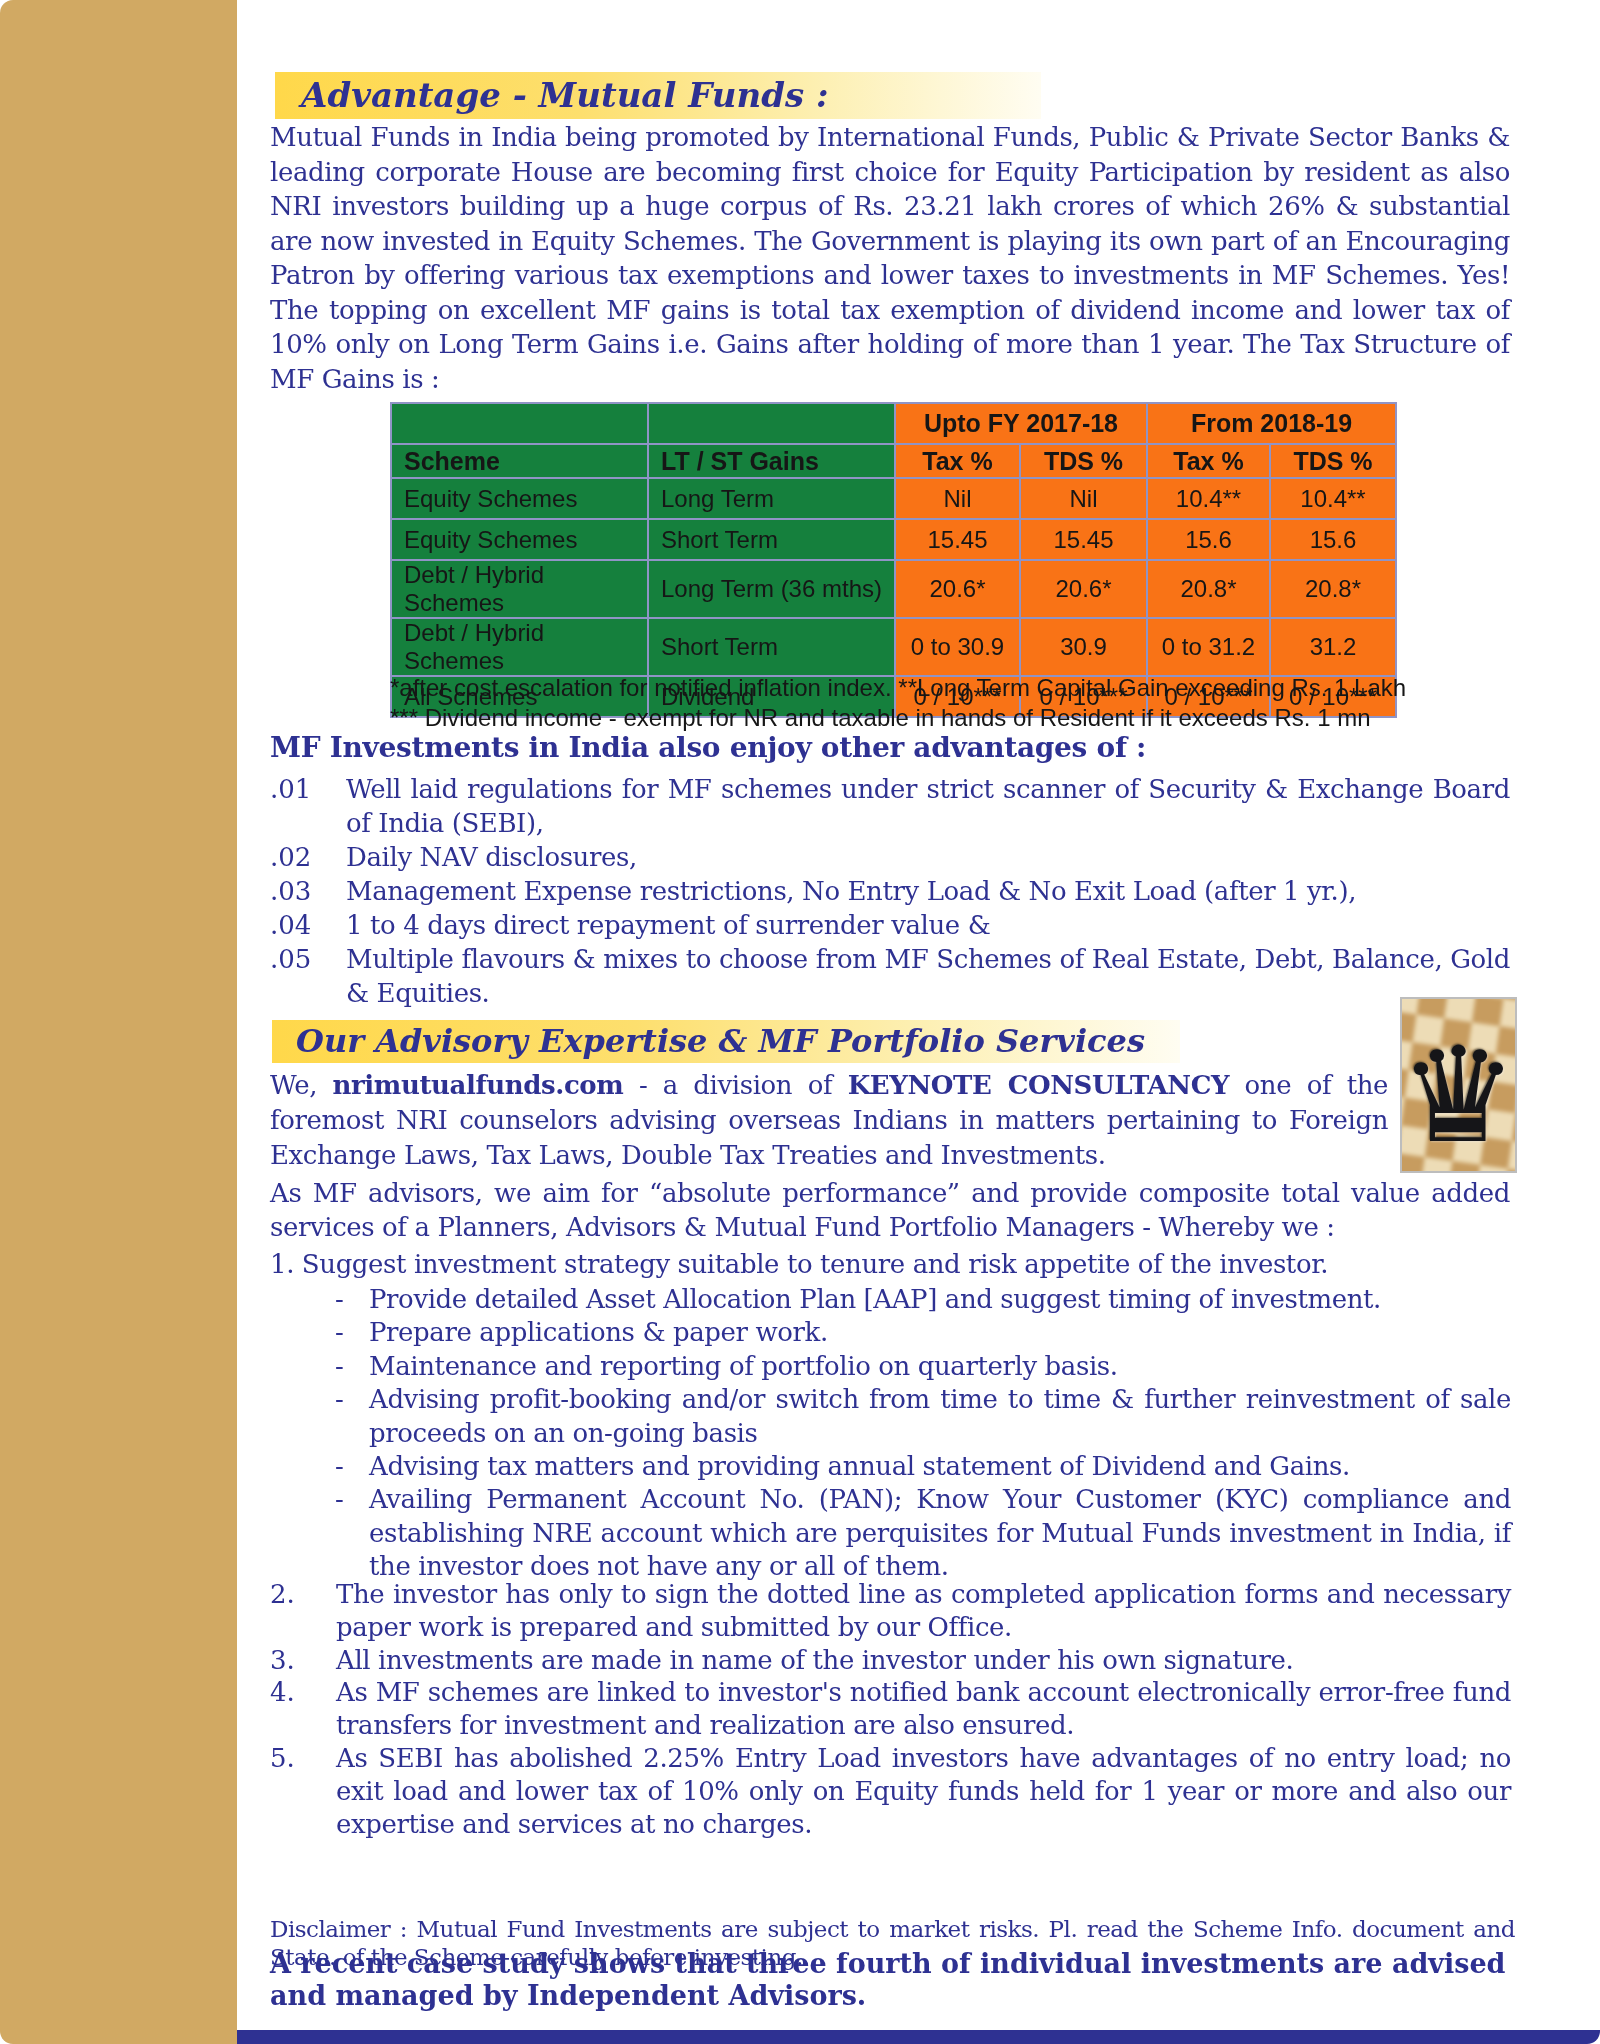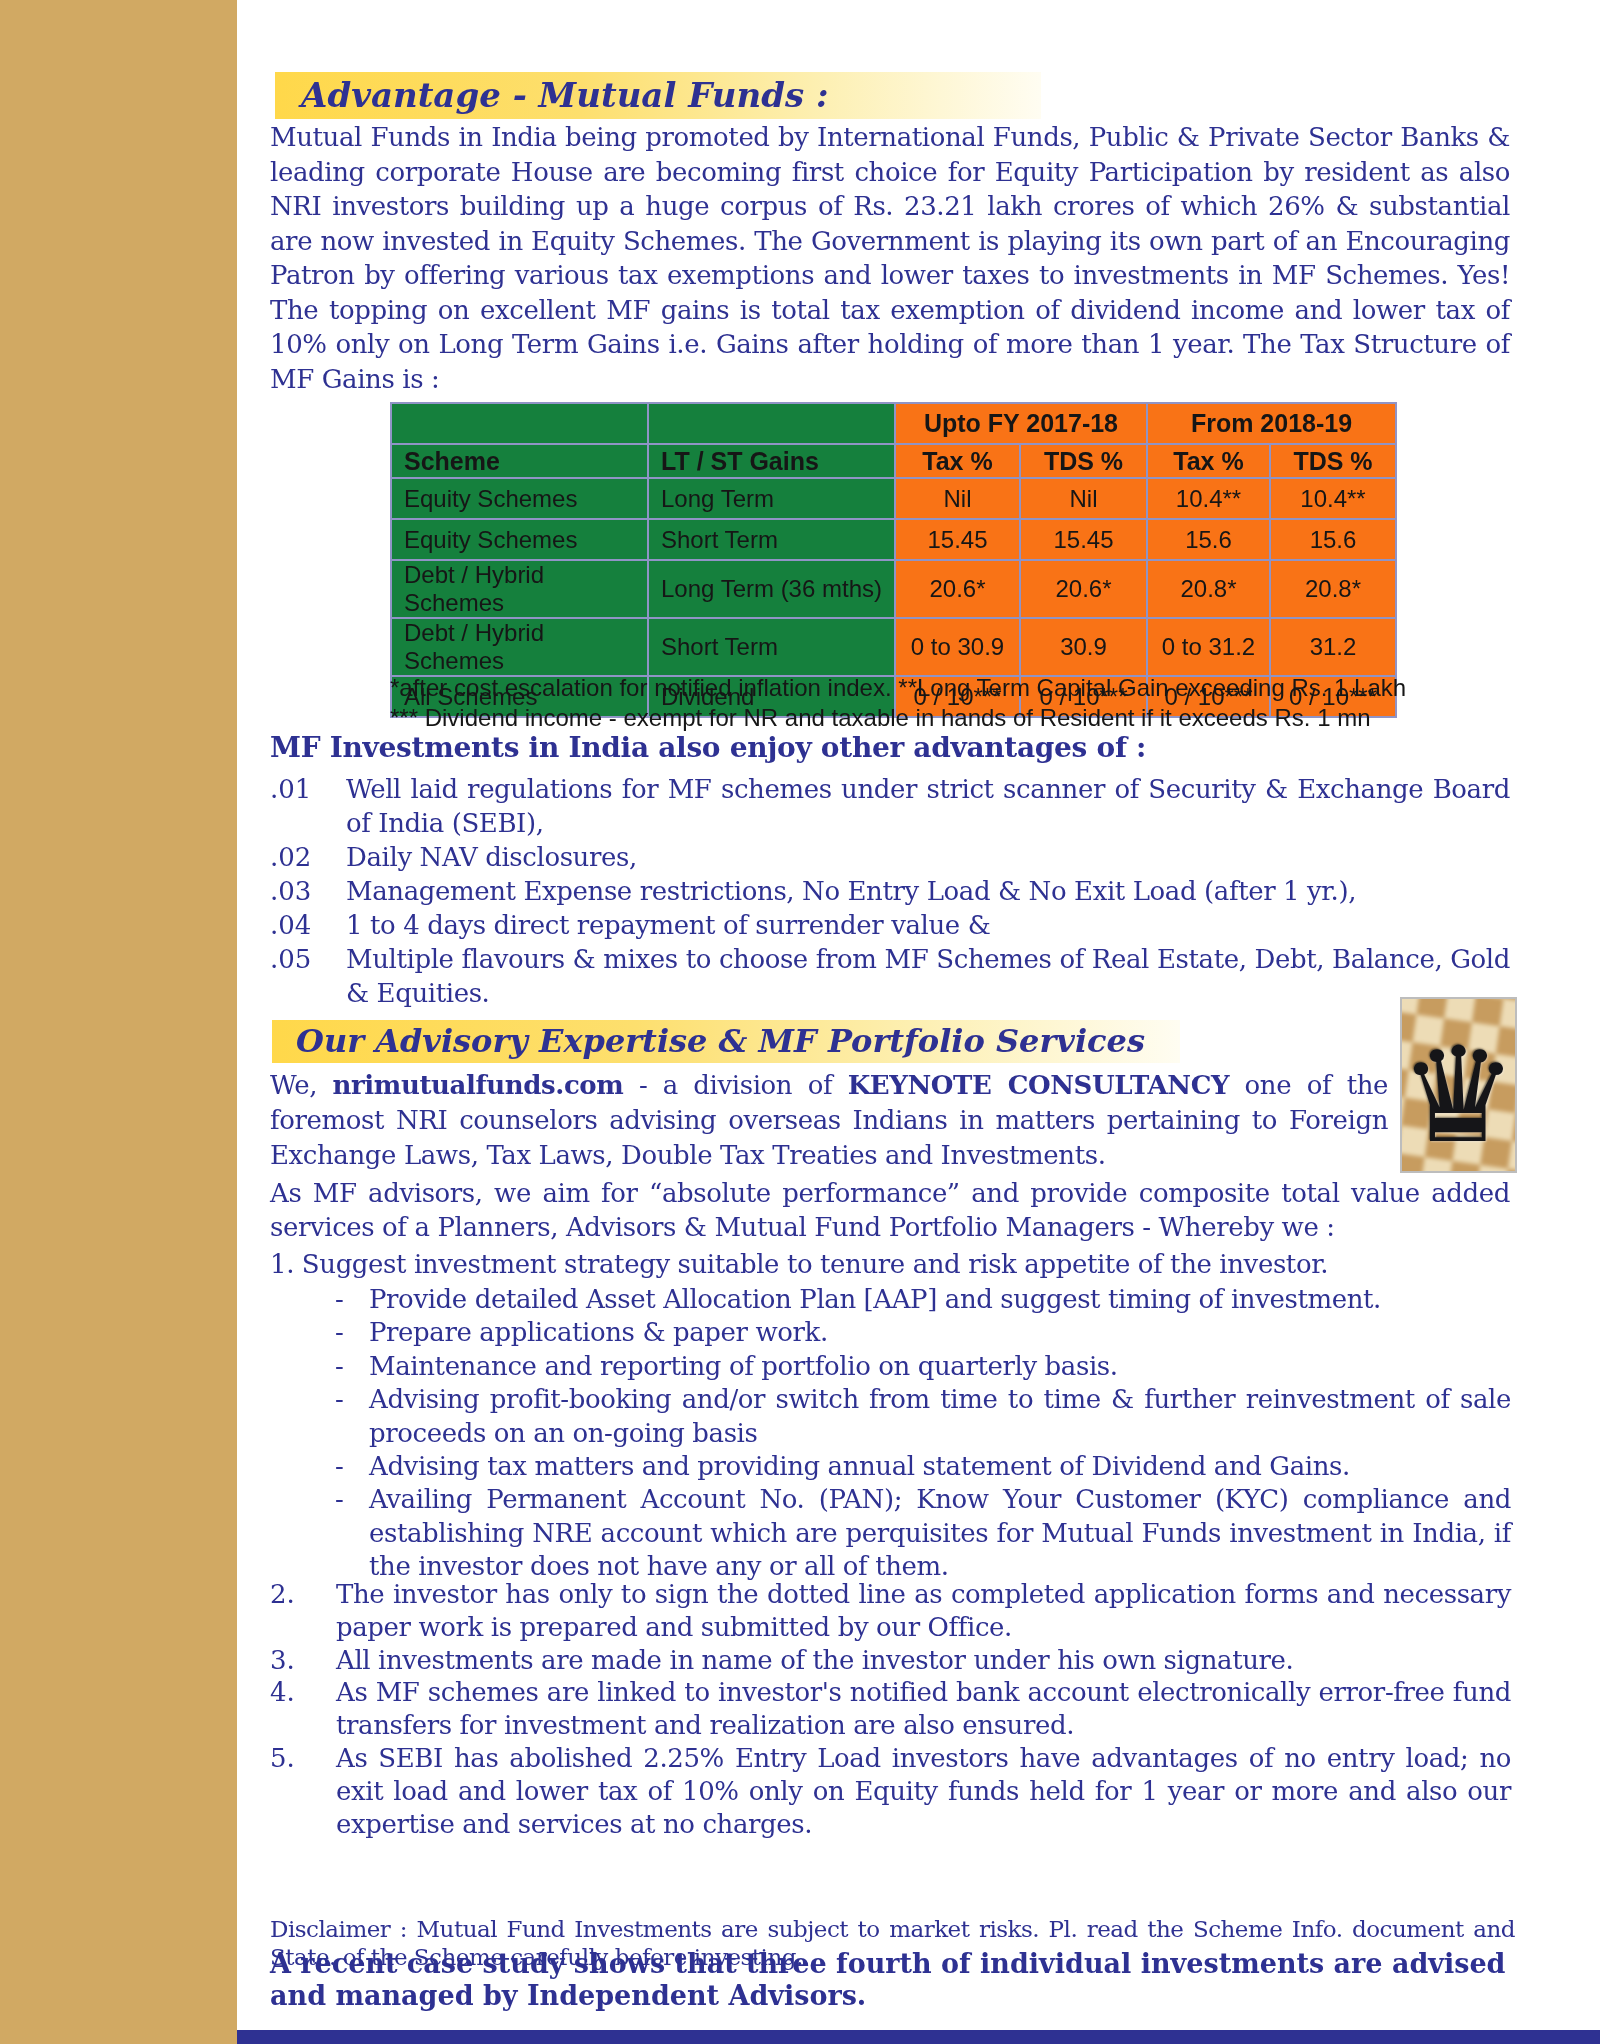--- a/index.html
+++ b/index.html
@@ -1,18 +1,18 @@
 <!DOCTYPE html>
 <html><head>
 <meta charset="utf-8">
 <style>
   html,body { margin:0; padding:0; background:#ffffff; }
   .page {
     position:relative; width:1600px; height:2044px; background:#ffffff;
-    font-family:"DejaVu Serif", serif; color:#2e3192; overflow:hidden;
+    font-family:"DejaVu Serif", serif; color:#2e3192; overflow:hidden;border-radius:13px;
   }
   .gold-band { position:absolute; left:0; top:0; width:237px; height:100%; background:#d1a963; }
   .footer-band { position:absolute; left:237px; right:0; bottom:0; height:14px; background:#2e3192; }
 
   .strip {
     position:absolute; font-weight:bold; font-style:italic; color:#2e3192;
     background:linear-gradient(90deg,#ffd84a 0%,#fddf6e 40%,#fdf0b4 72%,#fffdf2 100%);
     white-space:nowrap;
   }
   .strip1 { left:275px; top:72px; width:740px; height:47px; font-size:34px; line-height:47px; padding-left:26px; }

